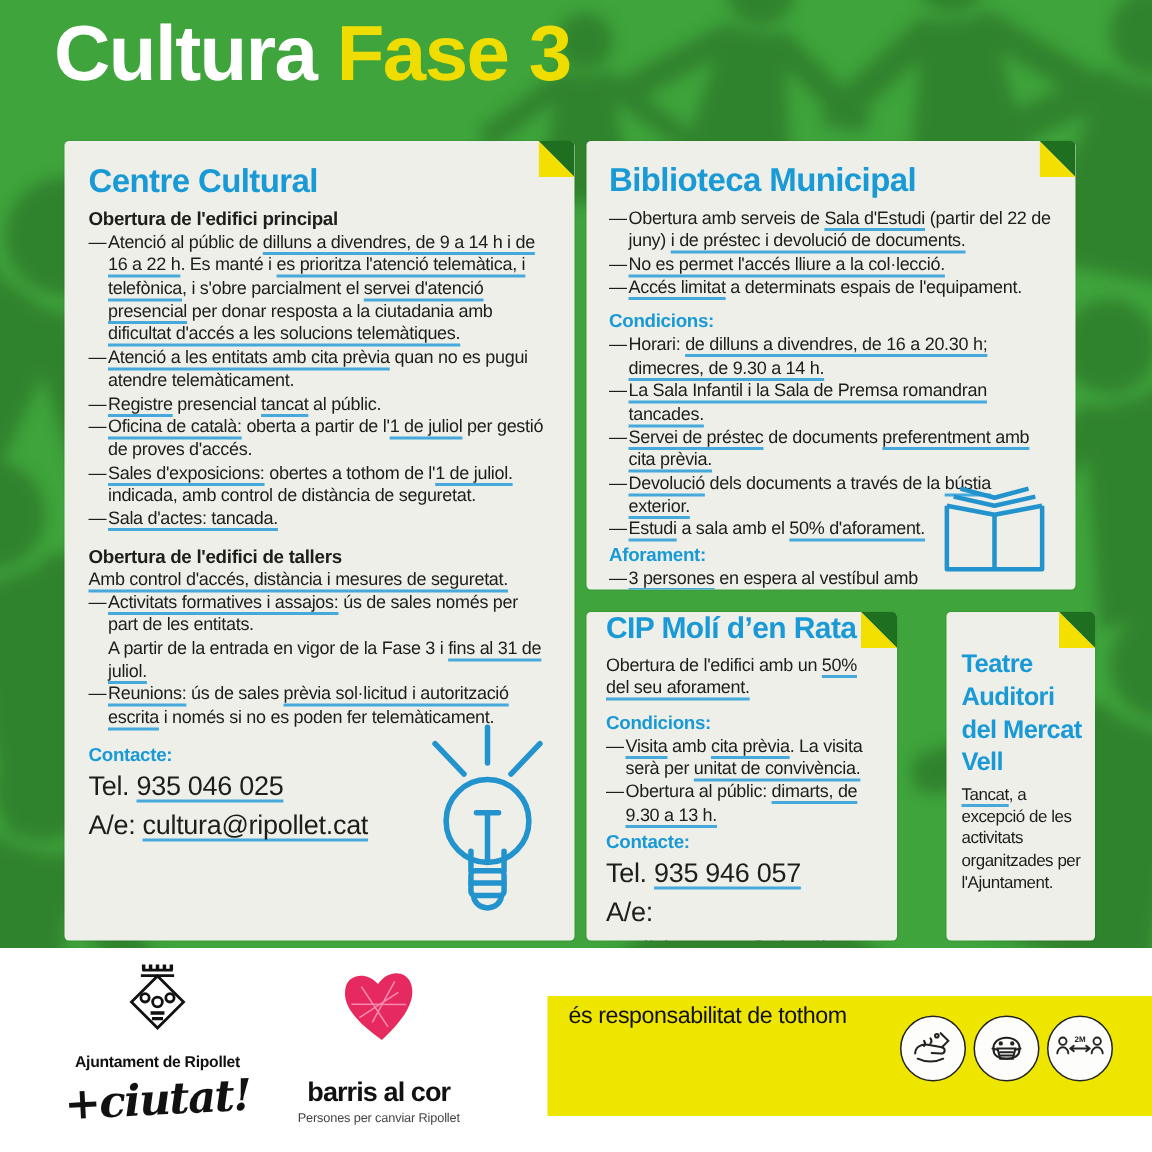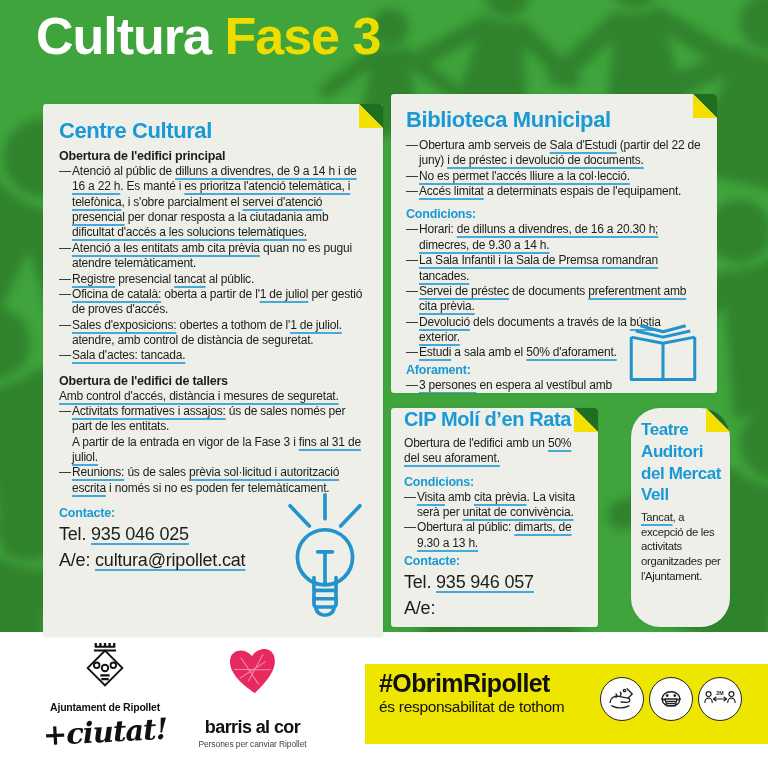--- a/index.html
+++ b/index.html
@@ -9,24 +9,24 @@
   .sil{position:absolute;left:0;top:0;}
   h1.page-title{position:absolute;left:36px;top:6px;margin:0;font-size:52px;font-weight:800;
     letter-spacing:-1px;color:#ffffff;z-index:2;}
   h1.page-title .yellow{color:#f0dd00;}
   
   .card{position:absolute;background:#edefe8;border-radius:3px;z-index:3;overflow:hidden;
     box-shadow:0 0 0 1px rgba(0,0,0,0.04);}
   .fold{position:absolute;top:0;right:0;width:24px;height:24px;}
   .fold-g{background:#1e7020;clip-path:polygon(0 0,100% 0,100% 100%);}
   .fold-y{background:#f3df00;clip-path:polygon(0 0,100% 100%,0 100%);}
-  .card-centre{left:43px;top:104px;width:340px;height:533px;padding:14px 16px;box-sizing:border-box;}
+  .card-centre{left:43px;top:94px;width:340px;height:533px;padding:14px 16px;box-sizing:border-box;}
   .card-biblioteca{left:391px;top:94px;width:326px;height:299px;padding:13px 15px;box-sizing:border-box;}
   .card-cip{left:391px;top:408px;width:207px;height:219px;padding:0 13px;box-sizing:border-box;}
-  .card-teatre{left:631px;top:408px;width:99px;height:219px;padding:11px 4px 10px 10px;box-sizing:border-box;border-radius:29px;}
+  .card-teatre{left:631px;top:408px;width:99px;height:219px;padding:24px 4px 10px 10px;box-sizing:border-box;}
   h2.t-title{margin:0 0 5px;font-size:22px;font-weight:800;letter-spacing:-0.4px;color:#199ad6;}
   .card-cip h2.t-title{font-size:20px;}
   .card-teatre h2.t-title{font-size:17px;line-height:1.28;margin:0 0 4px;}
   .t-sub{font-weight:bold;font-size:12.5px;letter-spacing:-0.2px;color:#1d1d1b;margin:0 0 1px;}
   .t-sub.gap{margin-top:10px;}
   .body{font-size:12px;letter-spacing:-0.2px;line-height:1.28;color:#1d1d1b;}
   .body.small{font-size:11.3px;letter-spacing:-0.3px;line-height:1.3;}
   .li{display:flex;margin:0;}
   .dash{flex:0 0 13px;}
   .txt{flex:1;}
@@ -116,21 +116,21 @@
         </div>
         <div class="li">
           <span class="dash">—</span>
           <span class="txt">
             <div><span class="u">Oficina de català:</span><span> oberta a partir de l'</span><span class="u">1 de juliol</span><span> per gestió de proves d'accés.</span></div>
           </span>
         </div>
         <div class="li">
           <span class="dash">—</span>
           <span class="txt">
-            <div><span class="u">Sales d'exposicions:</span><span> obertes a tothom de l'</span><span class="u">1 de juliol.</span><span> atendre, amb control de distància de seguretat.</span></div>
+            <div><span class="u">Sales d'exposicions:</span><span> obertes a tothom de l'</span><span class="u">1 de juliol.</span><span> indicada, amb control de distància de seguretat.</span></div>
           </span>
         </div>
         <div class="li">
           <span class="dash">—</span>
           <span class="txt">
             <div><span class="u">Sala d'actes: tancada.</span></div>
           </span>
         </div>
       </div>
     <div class="t-sub gap">Obertura de l'edifici de tallers</div>
@@ -300,21 +300,20 @@
       <svg width="58" height="56" viewBox="0 0 60 60" style="transform:rotate(-4deg)">
         <path d="M30 55 C10 39 3 26 7 15 C10 7 22 5 30 15 C38 5 50 7 53 15 C57 26 50 39 30 55 Z" fill="#e62a5f"></path>
         <path d="M18 16 L35 46 M42 14 L24 42 M10 28 L49 31 M15 38 L44 22" stroke="#f48bb0" stroke-width="1.1" fill="none"></path>
       </svg>
       <div class="barris-name">barris al cor</div>
       <div class="barris-tag">Persones per canviar Ripollet</div>
     </div>
 
     <div class="banner">
       <div class="banner-text">
-        <div class="hashtag">#ObrimRipollet</div>
         <div class="banner-line">és responsabilitat de tothom</div>
       </div>
       <div class="hygiene-icons">
         <span class="circle-icon">
           <svg width="34" height="34" viewBox="0 0 40 40" fill="none" stroke="#222" stroke-width="1.6" stroke-linecap="round">
             <path d="M26 8 l6 6 -5 5"></path>
             <circle cx="23" cy="10" r="1.4"></circle>
             <path d="M6 24 c0 -5 5 -8 10 -7 l11 2 c3 0.8 3 5 -1 5 l-7 -0.5"></path>
             <path d="M8 28 c6 3 14 3 20 0"></path>
             <path d="M13 14 q1.6 2.4 0 4 M18 12 q1.6 2.4 0 4"></path>

